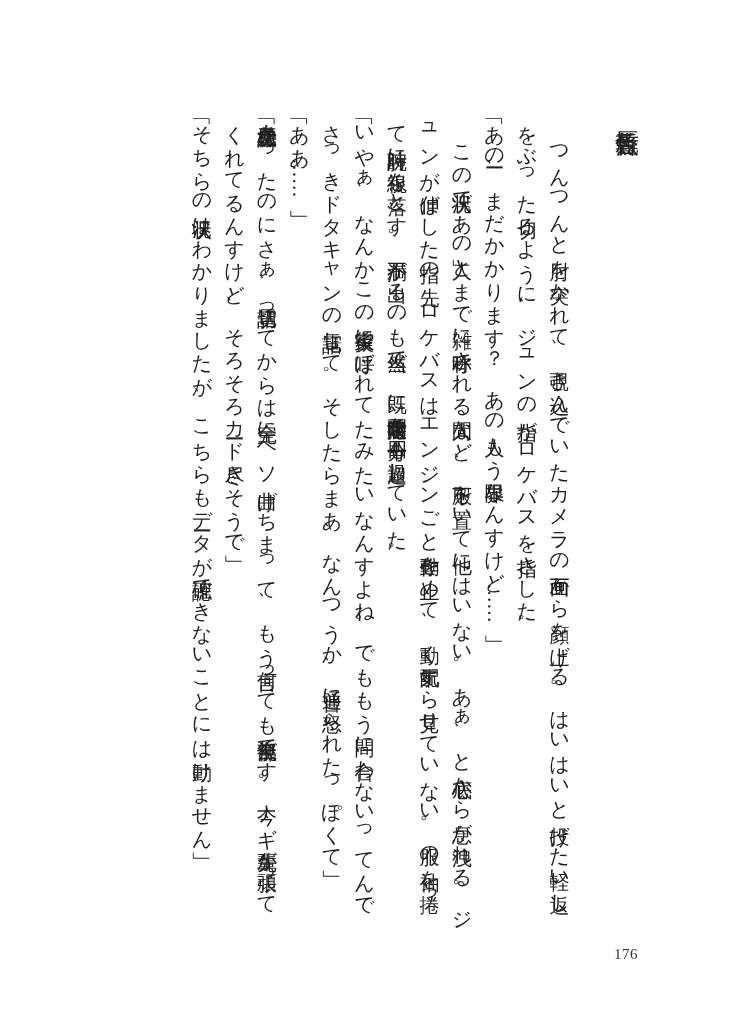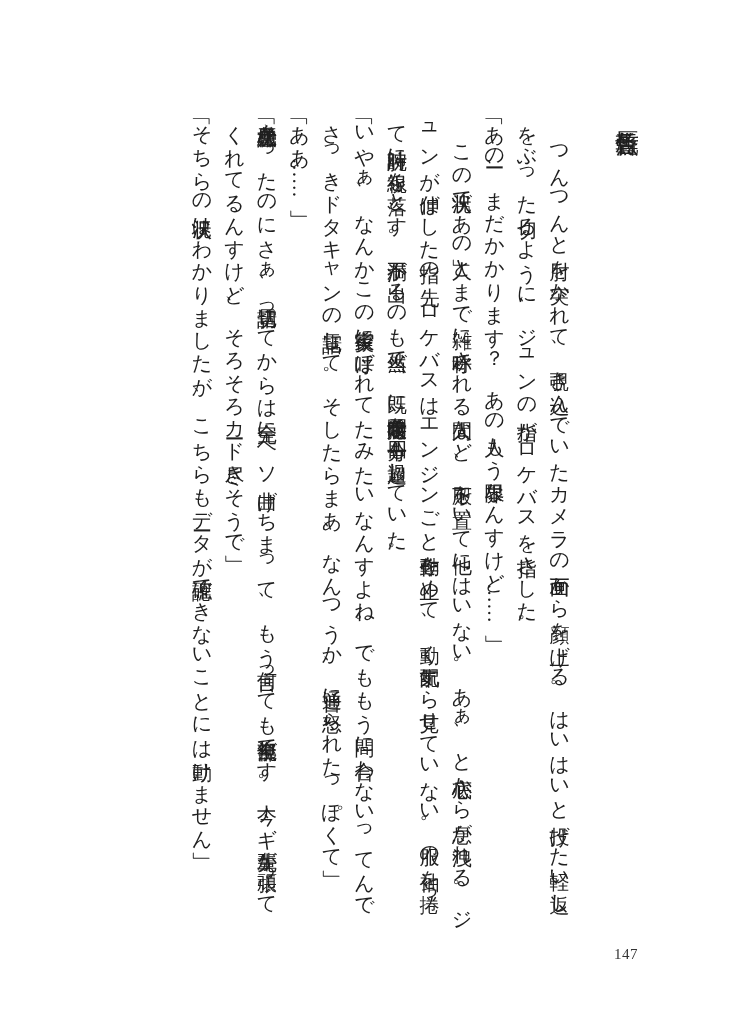--- a/index.html
+++ b/index.html
@@ -60,14 +60,14 @@
   <div class="text-block">
     <h1 class="title">焦唇乾舌</h1>
     <p class="para indent">つんつんと肘を突かれて、覗き込んでいたカメラの画面から顔を上げる。はいはいと投げた軽い返しをぶった切るように、ジュンの指がロケバスを指さした。</p>
     <p class="para">「あのー、まだかかります？　あの人もう限界なんすけど……」</p>
     <p class="para indent">この状況で「あの人」とまで雑に呼称される人間など、殿下を置いて他にはいない。あぁ、と心底から息が洩れる。ジュンが伸ばした指の先、ロケバスはエンジンごと動作を止めて、動く気配すら見せていない。服の袖を捲って腕時計に視線を落とす。不満が出るのも当然で、既に撤収予定時間を四十分も超過していた。</p>
     <p class="para">「いやぁ、なんかこの後実家に呼ばれてたみたいなんすよね。でももう間に合わないってんでさっきドタキャンの電話して。そしたらまあ、なんつうか、普通に怒られたっぽくて」</p>
     <p class="para">「ああ……」</p>
     <p class="para">「元々機嫌悪かったのにさぁ、電話切ってからは完全にヘソ曲げちまって、もう何言っても全部無視です。今ナギ先輩が頑張ってくれてるんすけど、そろそろカード尽きそうで」</p>
     <p class="para">「そちらの状況はわかりましたが、こちらもデータが確認できないことには動けません」</p>
   </div>
-  <div class="page-number">147</div>
+  <div class="page-number">176</div>
 </div>
 
 </body></html>

